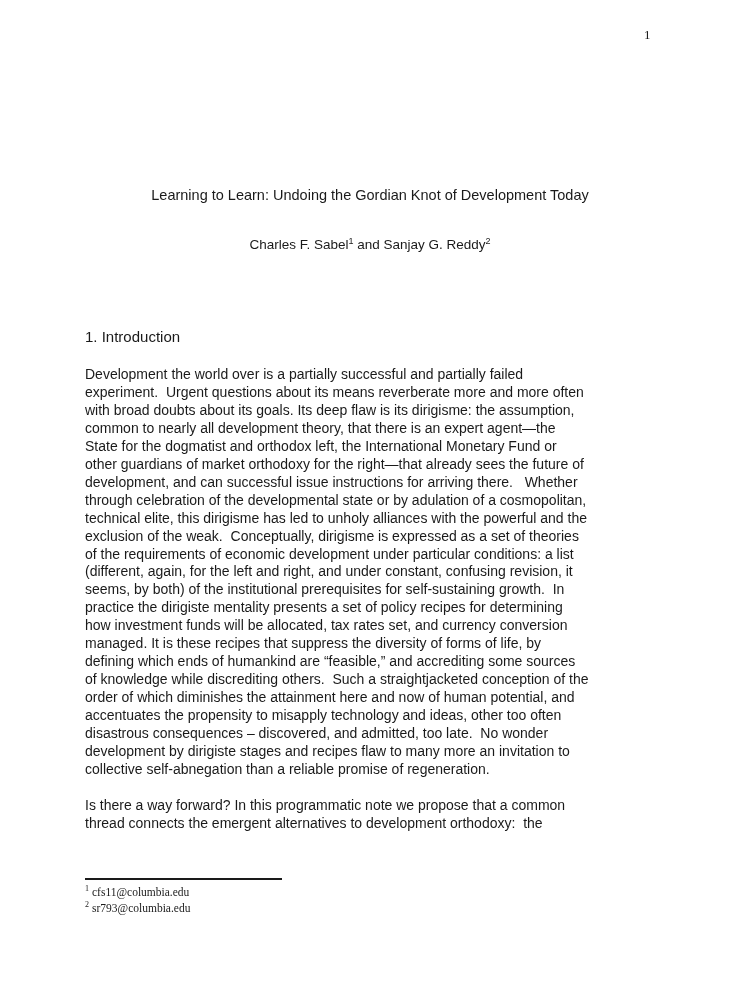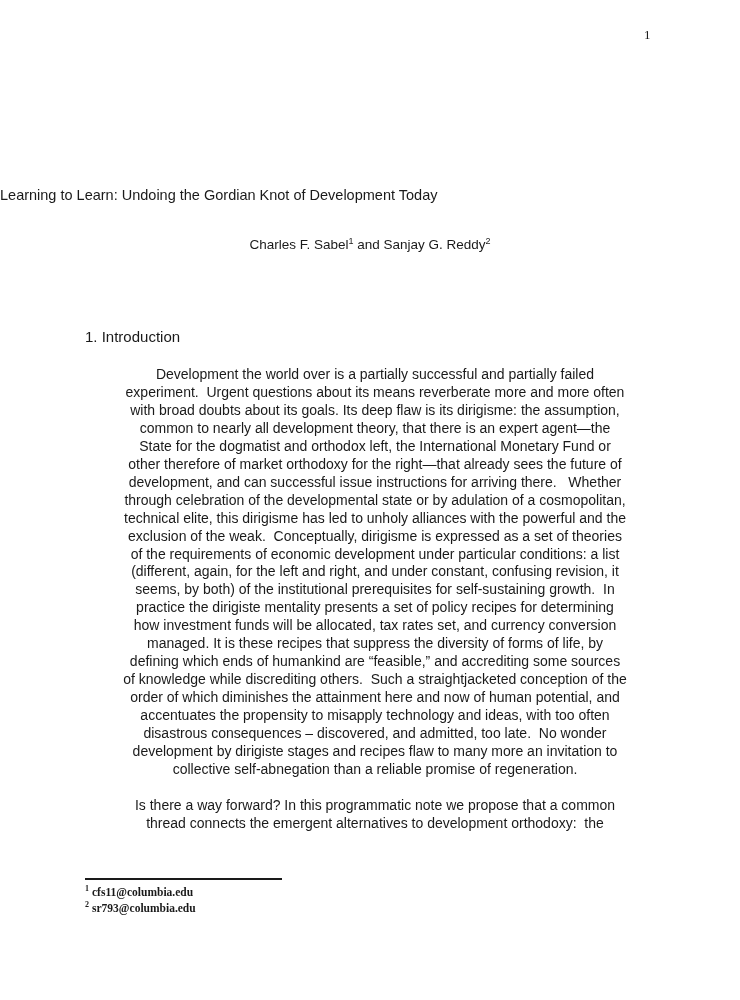--- a/index.html
+++ b/index.html
@@ -12,56 +12,56 @@
     overflow:hidden;
     font-family:"Liberation Sans", sans-serif;
   }
   .page-number {
     position:absolute; top:27px; left:644px;
     font-family:"Liberation Serif", serif;
     font-size:13px;
   }
   .title {
     position:absolute; top:187px; left:0; width:740px;
+    text-align:center;
     font-size:14.5px; font-weight:400;
     white-space:pre;
   }
   .authors {
     position:absolute; top:237px; left:0; width:740px;
     text-align:center;
     font-size:13.5px; font-weight:400;
     white-space:pre;
   }
   .authors sup { font-size:9px; line-height:0; }
   .section-heading {
     position:absolute; top:328px; left:85px;
     font-size:15px; font-weight:400;
   }
   .paragraph {
     position:absolute; left:85px; width:580px;
     font-size:14px;
-    text-align:center;
   }
   .paragraph .line {
     line-height:17.95px;
     white-space:pre;
   }
   #para1 { top:366px; }
   #para2 { top:797px; }
   .footnote-rule {
     position:absolute; top:878px; left:85px;
     width:197px; height:2px;
     background:#1a1a1a;
   }
   .footnotes {
     position:absolute; top:885px; left:85px;
     font-family:"Liberation Serif", serif;
     font-size:11.5px;
   }
-  .footnote { line-height:15.5px; white-space:pre;font-weight:bold; }
+  .footnote { line-height:15.5px; white-space:pre; }
   .footnote sup { font-size:8px; line-height:0; margin-right:3px; }
 </style>
 </head>
 <body>
 
 <div class="page">
 
   <div class="page-number">1</div>
 
   <div class="title">Learning to Learn: Undoing the Gordian Knot of Development Today</div>
@@ -69,35 +69,35 @@
   <div class="authors"><span>Charles F. Sabel</span><sup>1</sup><span> and </span><span>Sanjay G. Reddy</span><sup>2</sup></div>
 
   <div class="section-heading">1. Introduction</div>
 
   <div class="paragraph" id="para1">
       <div class="line">Development the world over is a partially successful and partially failed</div>
       <div class="line">experiment.  Urgent questions about its means reverberate more and more often</div>
       <div class="line">with broad doubts about its goals. Its deep flaw is its dirigisme: the assumption,</div>
       <div class="line">common to nearly all development theory, that there is an expert agent—the</div>
       <div class="line">State for the dogmatist and orthodox left, the International Monetary Fund or</div>
-      <div class="line">other therefore of market orthodoxy for the right—that already sees the future of</div>
+      <div class="line">other guardians of market orthodoxy for the right—that already sees the future of</div>
       <div class="line">development, and can successful issue instructions for arriving there.   Whether</div>
       <div class="line">through celebration of the developmental state or by adulation of a cosmopolitan,</div>
       <div class="line">technical elite, this dirigisme has led to unholy alliances with the powerful and the</div>
       <div class="line">exclusion of the weak.  Conceptually, dirigisme is expressed as a set of theories</div>
       <div class="line">of the requirements of economic development under particular conditions: a list</div>
       <div class="line">(different, again, for the left and right, and under constant, confusing revision, it</div>
       <div class="line">seems, by both) of the institutional prerequisites for self-sustaining growth.  In</div>
       <div class="line">practice the dirigiste mentality presents a set of policy recipes for determining</div>
       <div class="line">how investment funds will be allocated, tax rates set, and currency conversion</div>
       <div class="line">managed. It is these recipes that suppress the diversity of forms of life, by</div>
       <div class="line">defining which ends of humankind are “feasible,” and accrediting some sources</div>
       <div class="line">of knowledge while discrediting others.  Such a straightjacketed conception of the</div>
       <div class="line">order of which diminishes the attainment here and now of human potential, and</div>
-      <div class="line">accentuates the propensity to misapply technology and ideas, with too often</div>
+      <div class="line">accentuates the propensity to misapply technology and ideas, other too often</div>
       <div class="line">disastrous consequences – discovered, and admitted, too late.  No wonder</div>
       <div class="line">development by dirigiste stages and recipes flaw to many more an invitation to</div>
       <div class="line">collective self-abnegation than a reliable promise of regeneration.</div>
     </div>
 
   <div class="paragraph" id="para2">
       <div class="line">Is there a way forward? In this programmatic note we propose that a common</div>
       <div class="line">thread connects the emergent alternatives to development orthodoxy:  the</div>
     </div>
 

